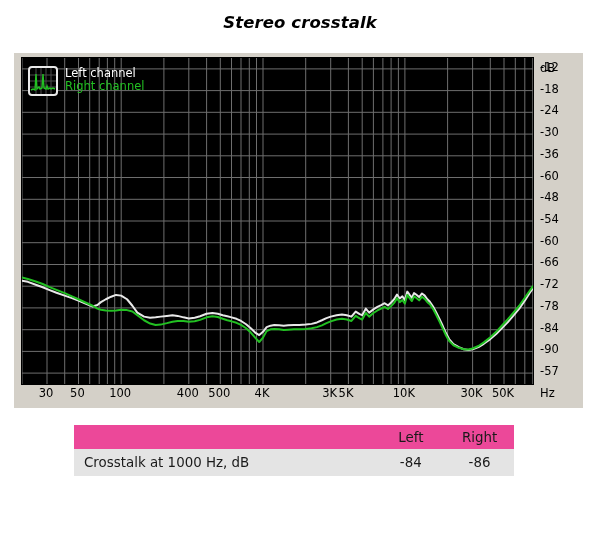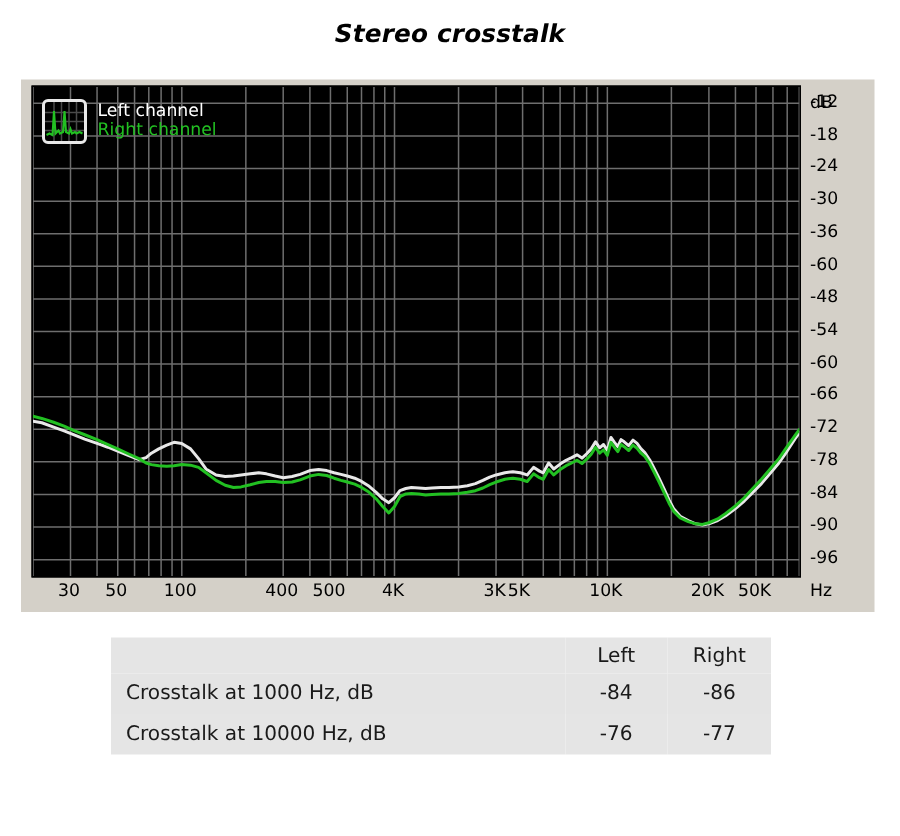--- a/index.html
+++ b/index.html
@@ -128,21 +128,21 @@
     border-collapse: collapse;
     font-size: 13.4px;
     color: #1a1a1a;
     font-family: "DejaVu Sans", "Liberation Sans", sans-serif;
   }
   #results-table th,
   #results-table td {
     padding: 0;
     border: none;
   }
-  #results-table tr { background: #e5e5e5; }
+  #results-table tr { background: #ec4899; }
   #results-table tr.alt { background: #e4e4e4; }
   #results-table th {
     height: 24px;
     font-weight: normal;
     vertical-align: middle;
   }
   #results-table td {
     height: 27px;
     vertical-align: middle;
   }
@@ -248,50 +248,45 @@
     <div class="y-tick" style="top: 148.8px;">-36</div>
     <div class="y-tick" style="top: 170.533px;">-60</div>
     <div class="y-tick" style="top: 192.267px;">-48</div>
     <div class="y-tick" style="top: 214px;">-54</div>
     <div class="y-tick" style="top: 235.733px;">-60</div>
     <div class="y-tick" style="top: 257.467px;">-66</div>
     <div class="y-tick" style="top: 279.2px;">-72</div>
     <div class="y-tick" style="top: 300.933px;">-78</div>
     <div class="y-tick" style="top: 322.667px;">-84</div>
     <div class="y-tick" style="top: 344.4px;">-90</div>
-    <div class="y-tick" style="top: 366.133px;">-96</div>
+    <div class="y-tick" style="top: 366.133px;">-57</div>
   </div>
 <div id="x-axis-labels">
     <div class="x-tick" style="left: 45.9809px; text-align: right;">30</div>
     <div class="x-tick" style="left: 77.4531px;">50</div>
     <div class="x-tick" style="left: 120.158px;">100</div>
     <div class="x-tick" style="left: 187.844px;">400</div>
     <div class="x-tick" style="left: 219.316px;">500</div>
     <div class="x-tick" style="left: 262.021px;">4K</div>
     <div class="x-tick" style="left: 329.707px;">3K</div>
     <div class="x-tick" style="left: 346px;">5K</div>
     <div class="x-tick" style="left: 403.885px;">10K</div>
-    <div class="x-tick" style="left: 471.571px;">20K</div>
+    <div class="x-tick" style="left: 471.571px;">30K</div>
     <div class="x-tick" style="left: 503.043px;">50K</div>
   </div>
 <div id="x-unit-label">Hz</div>
 
 <table id="results-table">
   <thead>
     <tr>
       <th class="col-label"></th>
       <th class="col-val">Left</th>
       <th class="col-val">Right</th>
     </tr>
   </thead>
   <tbody id="results-tbody">
       <tr class="alt">
         <td class="col-label">Crosstalk at 1000 Hz, dB</td>
         <td class="col-val">-84</td>
         <td class="col-val">-86</td>
       </tr>
-      <tr>
-        <td class="col-label">Crosstalk at 10000 Hz, dB</td>
-        <td class="col-val">-76</td>
-        <td class="col-val">-77</td>
-      </tr>
     </tbody>
 </table>
 
 </body></html>

